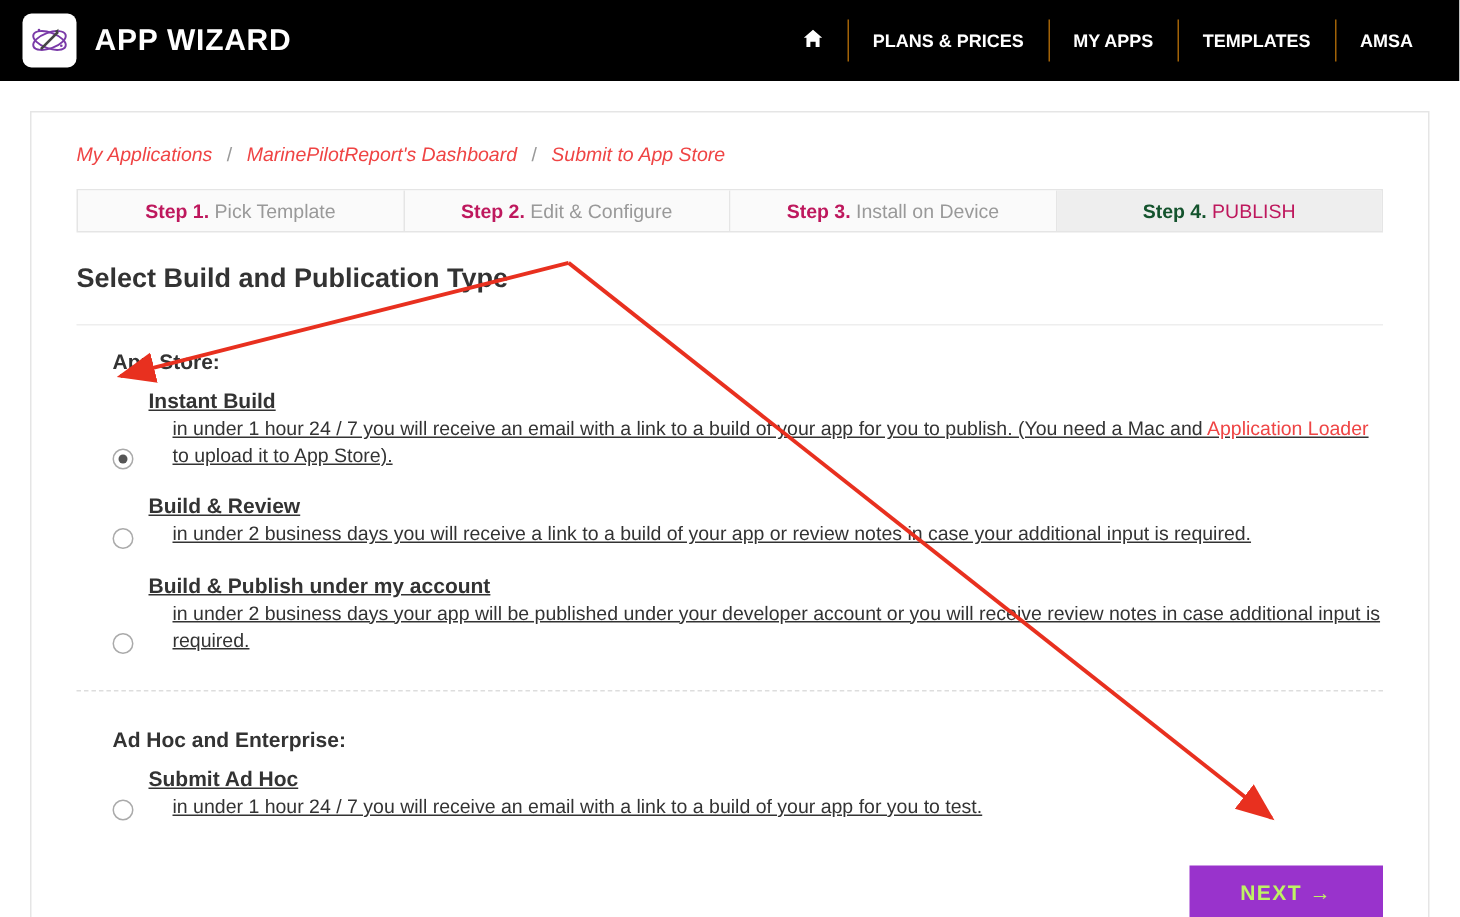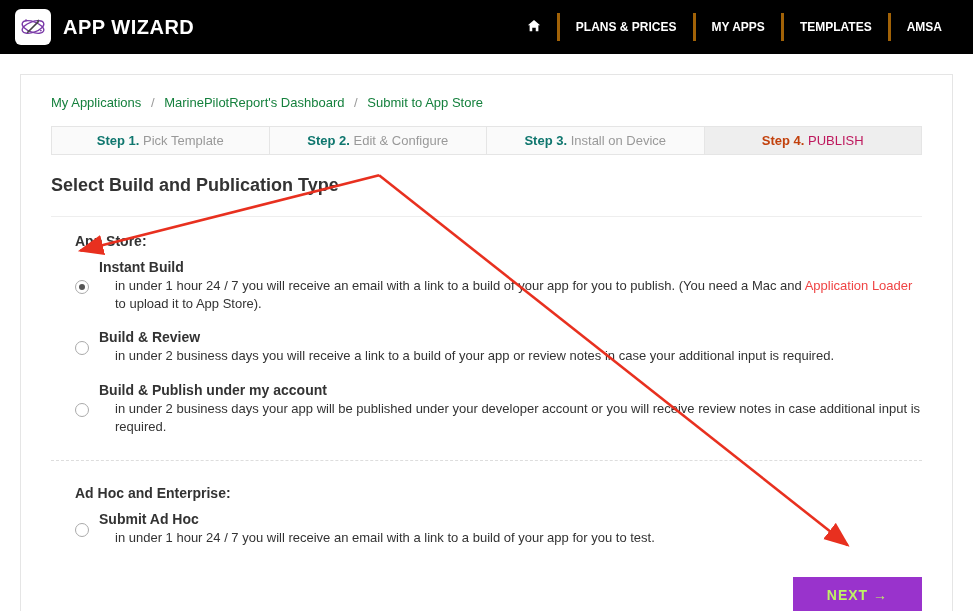--- a/index.html
+++ b/index.html
@@ -3,47 +3,47 @@
 <meta charset="utf-8">
 <style>
   * { box-sizing: border-box; margin: 0; padding: 0; }
   body { font-family: Arial, Helvetica, sans-serif; font-size: 14px; background: #fff; color: #333; }
   
   .header { background: #000; height: 54px; display: flex; align-items: center; padding: 0 15px; }
   .logo-box { width: 36px; height: 36px; background: #fff; border-radius: 6px; display: flex; align-items: center; justify-content: center; margin-right: 12px; }
   .logo-box svg { width: 28px; height: 28px; }
   .app-title { color: #fff; font-weight: bold; font-size: 20px; letter-spacing: 0.5px; }
   .header-spacer { flex: 1; }
-  .nav-item { color: #fff; font-weight: bold; font-size: 12px; padding: 0 16px; border-left: 3px solid #a16207; height: 28px; display: flex; align-items: center; cursor: pointer; }
+  .nav-item { color: #fff; font-weight: bold; font-size: 12px; padding: 0 16px; border-left: 1px solid #a16207; height: 28px; display: flex; align-items: center; cursor: pointer; }
   .nav-item:first-of-type { border-left: none; }
   .home-icon { color: #fff; font-size: 14px; padding: 0 16px; cursor: pointer; }
   
   .page { padding: 20px; }
   .card { border: 1px solid #e5e5e5; padding: 20px 30px; }
   
   .breadcrumb { font-size: 13px; margin-bottom: 16px; }
-  .breadcrumb a { color: #15803d; text-decoration: none; cursor: pointer; }
+  .breadcrumb a { color: #ef4444; text-decoration: none; cursor: pointer; font-style: italic; }
   .breadcrumb .sep { color: #999; margin: 0 6px; }
   
   .steps { display: flex; border: 1px solid #e5e5e5; margin-bottom: 20px; }
   .step { flex: 1; text-align: center; padding: 6px 0; font-size: 13px; background: #fafafa; border-right: 1px solid #e5e5e5; }
   .step:last-child { border-right: none; }
-  .step .b { color: #0f766e; font-weight: bold; }
+  .step .b { color: #be185d; font-weight: bold; }
   .step .l { color: #999; text-align: center; }
   .step.active { background: #eee; }
-  .step.active .b { color: #c2410c; }
+  .step.active .b { color: #14532d; }
   .step.active .l { color: #be185d; }
   
   .section-title { font-size: 18px; font-weight: bold; margin-bottom: 20px; }
   hr.light { border: none; border-top: 1px solid #eee; margin-bottom: 16px; }
   
   .group { padding-left: 24px; }
   .group-title { font-weight: bold; font-size: 14px; margin-bottom: 10px; }
   
-  .option { display: flex; align-items: center; margin-bottom: 16px; }
+  .option { display: flex; align-items: flex-end; margin-bottom: 16px; text-decoration: underline; }
   .radio { width: 14px; height: 14px; border: 1px solid #aaa; border-radius: 50%; margin-top: 2px; margin-right: 10px; flex-shrink: 0; position: relative; cursor: pointer; background: #fff; }
   .radio.checked::after { content: ''; position: absolute; top: 3px; left: 3px; width: 6px; height: 6px; background: #555; border-radius: 50%; }
   .option-body { flex: 1; }
   .opt-title { font-weight: bold; font-size: 14px; }
   .opt-desc { font-size: 13px; color: #333; margin-top: 2px; padding-left: 16px; line-height: 1.4; }
   .opt-desc a { color: #ef4444; text-decoration: none; cursor: pointer; }
   
   .dashed { border: none; border-top: 1px dashed #ddd; margin: 24px 0; }
   
   .footer-row { text-align: right; margin-top: 30px; }

